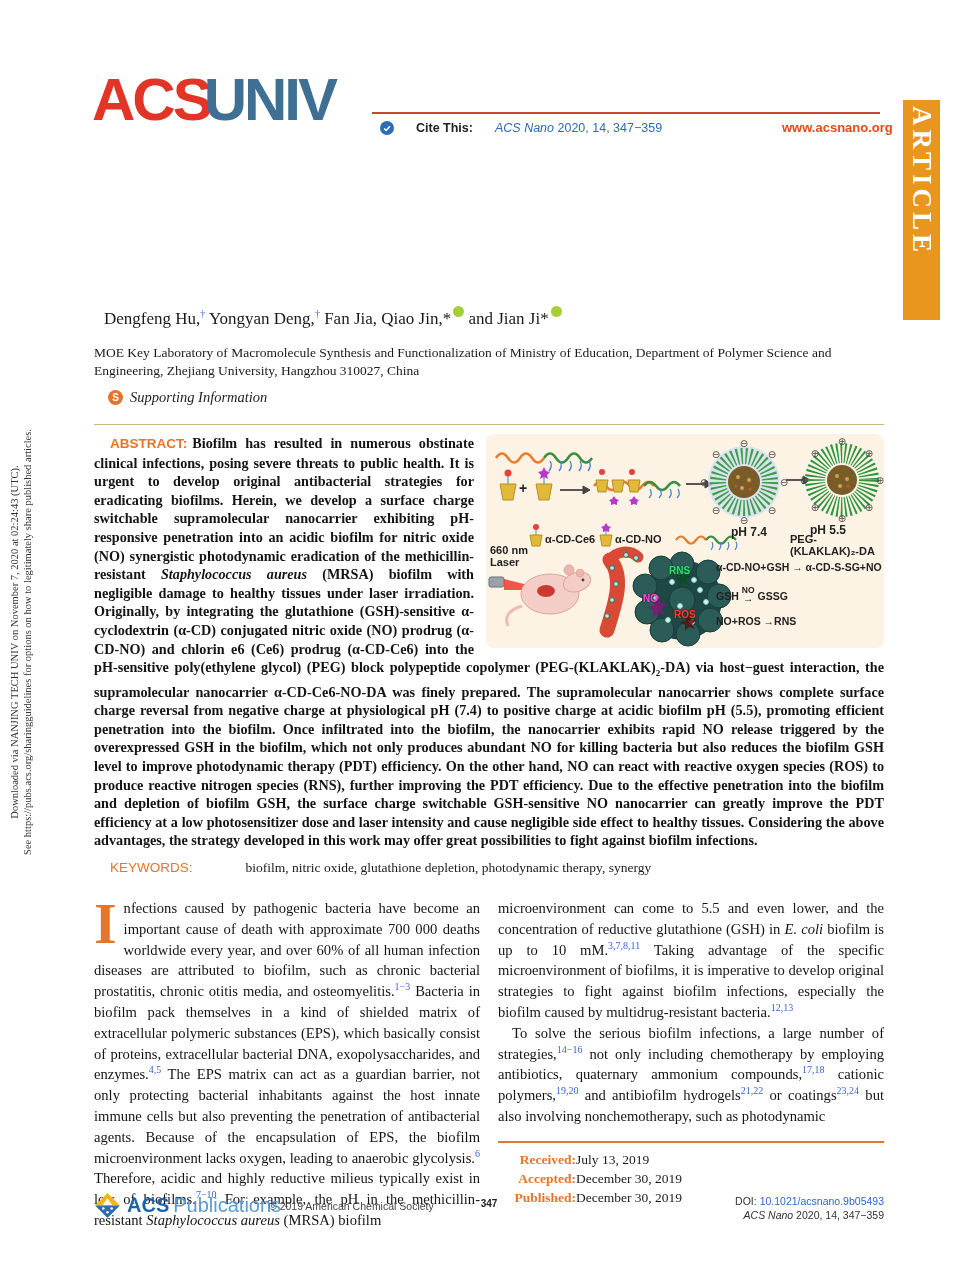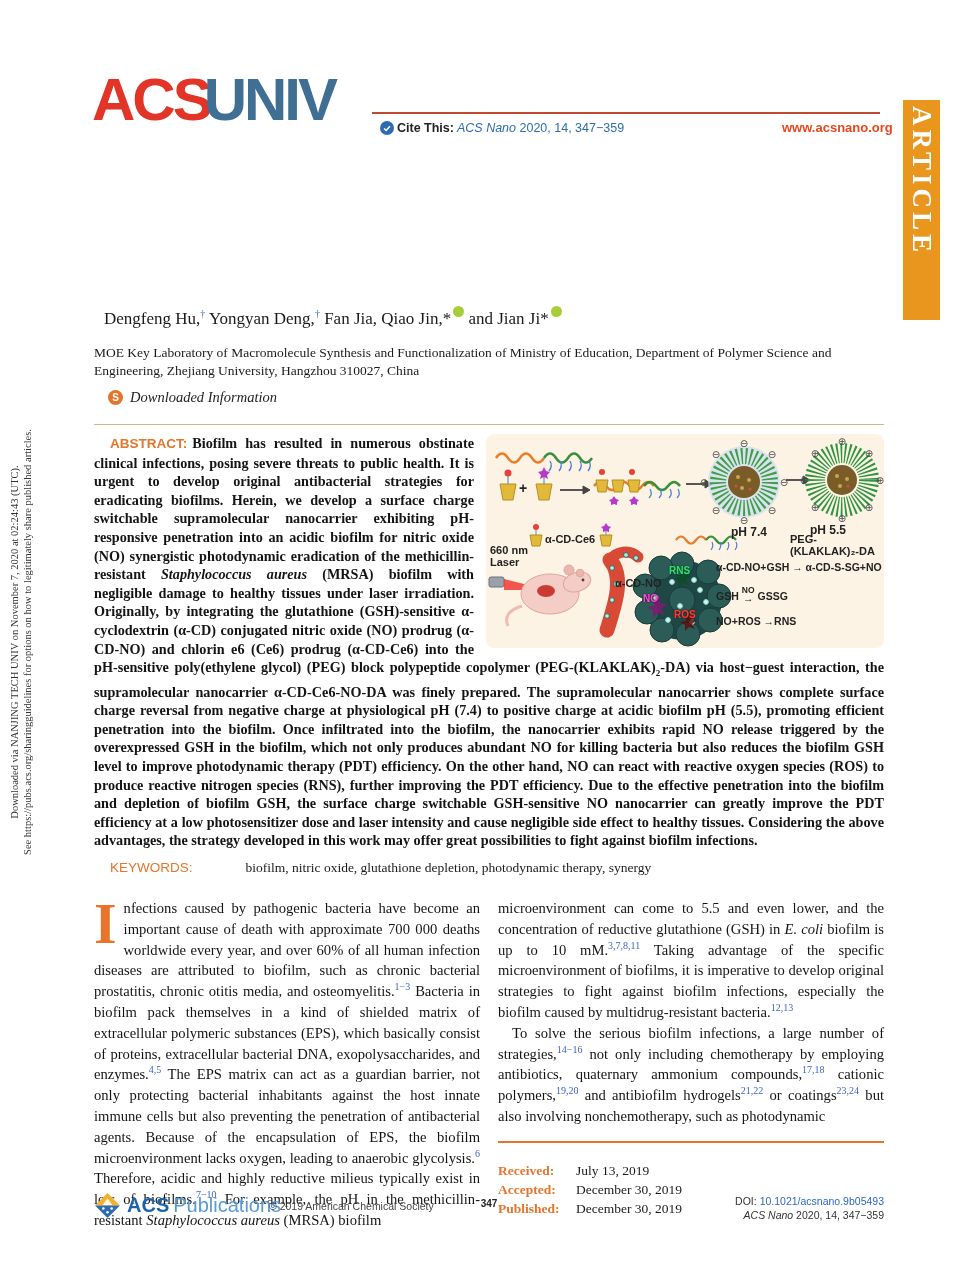--- a/index.html
+++ b/index.html
@@ -13,21 +13,21 @@
   .article-banner{position:absolute;left:903px;top:100px;width:37px;height:220px;background:#e9961e;}
   .article-banner span{writing-mode:vertical-rl;display:block;margin:6px auto 0;color:#fff;
              font-family:"Liberation Serif",serif;font-weight:bold;font-size:27px;letter-spacing:4px;}
   
   .logo{position:absolute;left:92px;top:70px;font-family:"Liberation Sans",sans-serif;font-weight:800;
         font-size:60px;letter-spacing:-3px;line-height:60px;}
   .logo-acs{color:#e23528;}
   .logo-nano{color:#3f6f92;margin-left:-6px;}
   .header-rule{position:absolute;left:372px;top:112px;width:508px;height:2px;background:#c2492f;}
   .cite-row{position:absolute;left:380px;top:121px;font-family:"Liberation Sans",sans-serif;font-size:12.5px;
-        display:flex;align-items:center;gap:3px;}
+        display:flex;align-items:center;gap:22px;}
   .cite-icon{width:14px;height:14px;border-radius:50%;background:#2d6cb5;display:inline-flex;
         align-items:center;justify-content:center;}
   .cite-label{font-weight:bold;color:#222;}
   .cite-ref{color:#2d6cb5;}
   .site-url{position:absolute;left:782px;top:120px;font-family:"Liberation Sans",sans-serif;
         font-size:13px;color:#e8481c;font-weight:600;}
   
   .title{position:absolute;left:94px;top:180px;width:770px;margin:0;
         font-family:"Liberation Sans",sans-serif;font-weight:bold;font-size:33px;line-height:39px;color:#131313;}
   .authors{position:absolute;left:104px;top:306px;width:780px;font-size:17px;color:#1a1a1a;}
@@ -48,39 +48,39 @@
   .section-label{color:#e4752b;font-family:"Liberation Sans",sans-serif;font-size:13.5px;margin-right:5px;margin-left:16px;}
   .abstract-text sub{font-size:9px;}
   .keywords{clear:both;margin:10px 0 0 0;font-size:13.5px;}
   .kw-text{color:#1a1a1a;margin-left:48px;}
   
   .fig-label{position:absolute;font-family:"Liberation Sans",sans-serif;font-weight:bold;color:#222;}
   .f-plus{left:33px;top:46px;font-size:14px;}
   .f-ph74{left:228px;top:91px;width:70px;text-align:center;font-size:12px;}
   .f-ph55{left:324px;top:89px;width:70px;font-size:12px;}
   .f-lg1{left:59px;top:99px;font-size:11px;}
-  .f-lg2{left:129px;top:99px;font-size:11px;margin-top:44px;}
+  .f-lg2{left:129px;top:99px;font-size:11px;}
   .f-lg3{left:264px;top:99px;font-size:11px;padding-left:40px;}
   .f-laser{left:4px;top:110px;font-size:11px;line-height:12px;}
   .f-rx1{left:230px;top:127px;font-size:10.5px;}
   .f-rx2{left:230px;top:152px;font-size:10.5px;display:flex;align-items:flex-end;gap:3px;}
   .f-rx3{left:230px;top:181px;font-size:10.5px;}
   .over-arrow{display:inline-flex;flex-direction:column;align-items:center;line-height:8px;}
   .over-arrow .ov{font-size:8.5px;}
   .f-rns{left:183px;top:131px;font-size:10px;color:#2fe06a;text-shadow:0 0 2px #063d1c;}
   .f-no{left:157px;top:159px;font-size:10px;color:#ff4dd8;text-shadow:0 0 2px #570b4c;}
   .f-ros{left:188px;top:175px;font-size:10px;color:#ff3b30;text-shadow:0 0 2px #4d0b07;}
   
   .body-cols{position:absolute;left:94px;top:898px;width:790px;display:flex;gap:18px;}
   .col{width:386px;}
   .col p{margin:0;font-size:14.6px;line-height:20.8px;text-align:justify;color:#141414;}
   .col p.indent{text-indent:14px;}
   sup.ref{color:#3b63c9;font-size:10px;line-height:0;}
   .dropcap{float:left;font-size:58px;line-height:46px;padding:3px 7px 0 0;color:#e4752b;font-weight:bold;}
-  .dates{margin-top:14px;border-top:2px solid #e4752b;padding-top:18px;}
+  .dates{margin-top:14px;border-top:2px solid #e4752b;padding-top:7px;text-align:right;}
   .date-row{font-size:13.5px;line-height:19px;display:flex;}
   .d-label{color:#e4752b;font-weight:bold;width:78px;}
   .d-value{color:#1a1a1a;}
   
   .footer{position:absolute;left:94px;top:1192px;width:790px;height:46px;font-family:"Liberation Sans",sans-serif;}
   .pub-logo{position:absolute;left:0;top:0;display:flex;align-items:center;gap:6px;}
   .pub-acs{color:#1b64ab;font-weight:bold;font-size:20px;}
   .pub-word{color:#5a9bd5;font-size:20px;margin-left:-2px;}
   .copyright{position:absolute;left:175px;top:8px;font-size:10.5px;color:#444;}
   .page-num{position:absolute;left:50%;transform:translateX(-50%);top:6px;font-size:10px;font-weight:bold;color:#222;}
@@ -120,21 +120,21 @@
 
 
   <div class="authors">Dengfeng Hu,<sup class="ref">†</sup> Yongyan Deng,<sup class="ref">†</sup> Fan Jia, Qiao Jin,*<span class="inline-icon orcid"></span> and Jian Ji*<span class="inline-icon orcid"></span></div>
 
   <div class="affiliation">MOE Key Laboratory of Macromolecule Synthesis and Functionalization of Ministry of Education, Department of Polymer Science and Engineering, Zhejiang University, Hangzhou 310027, China</div>
 
   <div class="supporting">
     <span class="s-icon">
         <span>S</span>
       </span>
-    <span class="supporting-label">Downloaded Information</span>
+    <span class="supporting-label">Supporting Information</span>
   </div>
 
   <section class="abstract-section">
 
     <div class="graphical-abstract">
       <svg width="398" height="214" viewBox="0 0 398 214">
 
         <g>
           <path d="M10,24 q6,-9 12,0 t12,0 t12,0 t12,0" fill="none" stroke="#e87d2a" stroke-width="2.5"></path>
           <path d="M58,24 q6,-9 12,0 t12,0 t12,0 t12,0" fill="none" stroke="#3a8f3d" stroke-width="2.5"></path>

